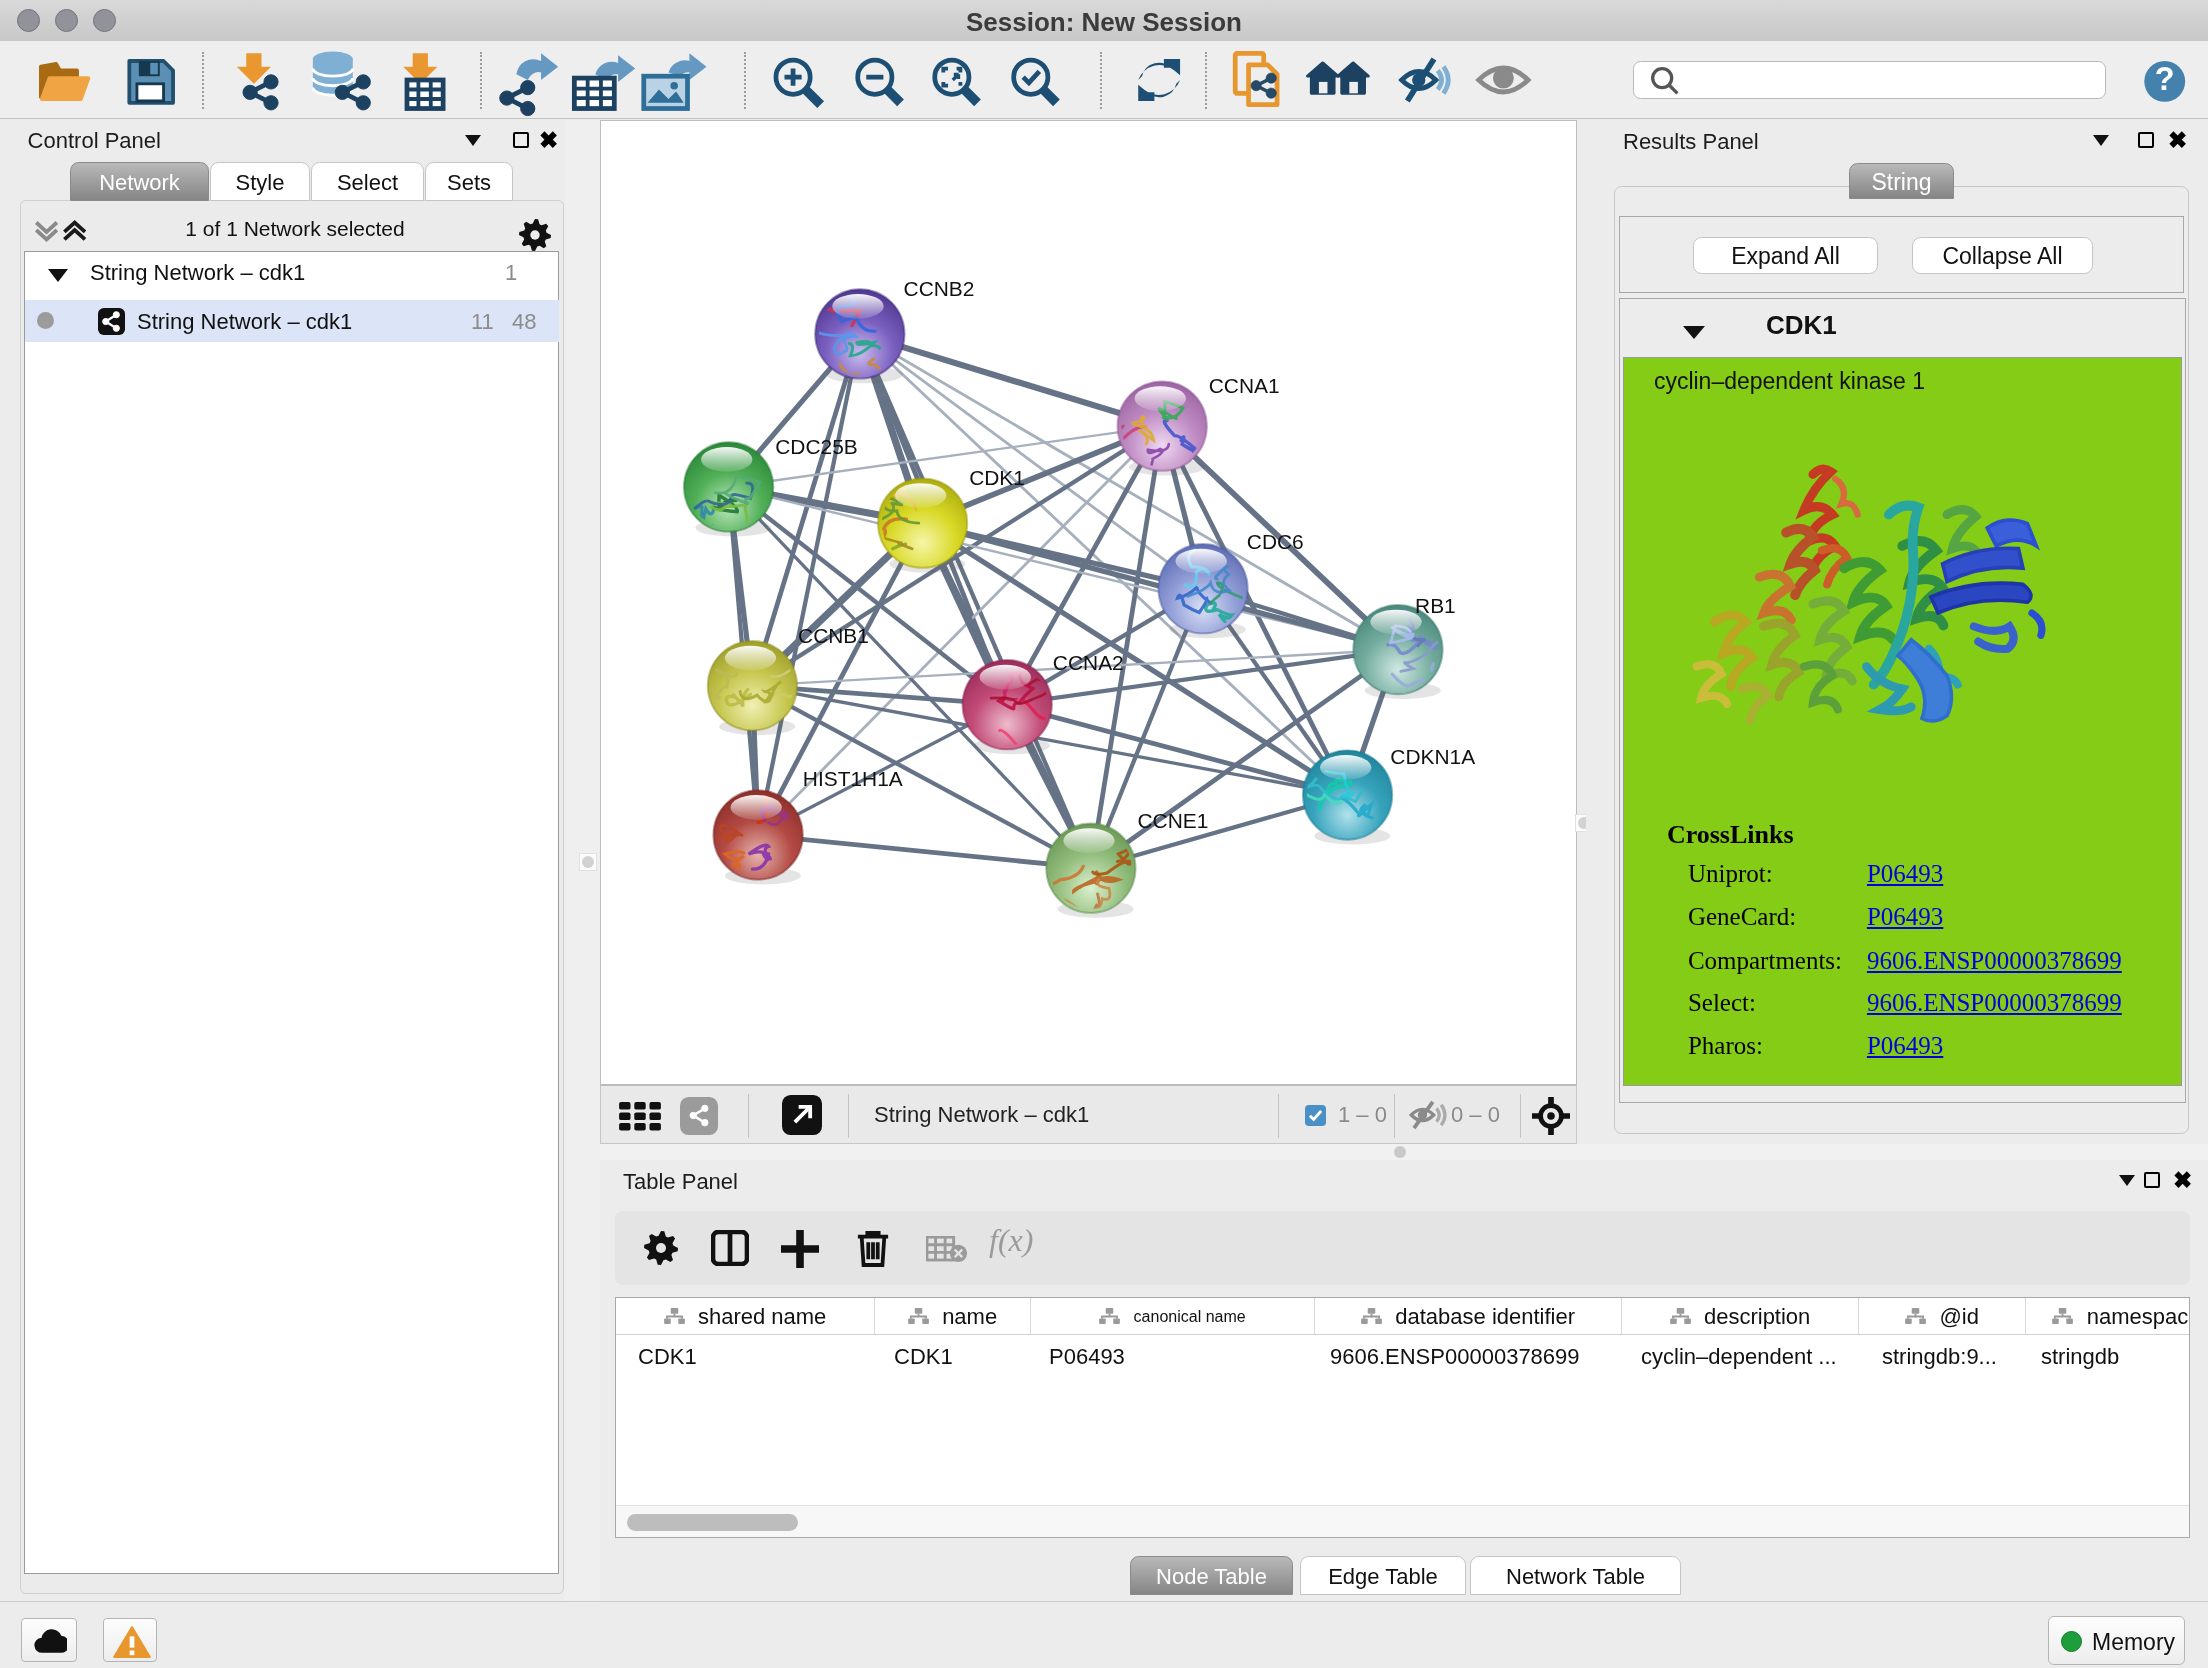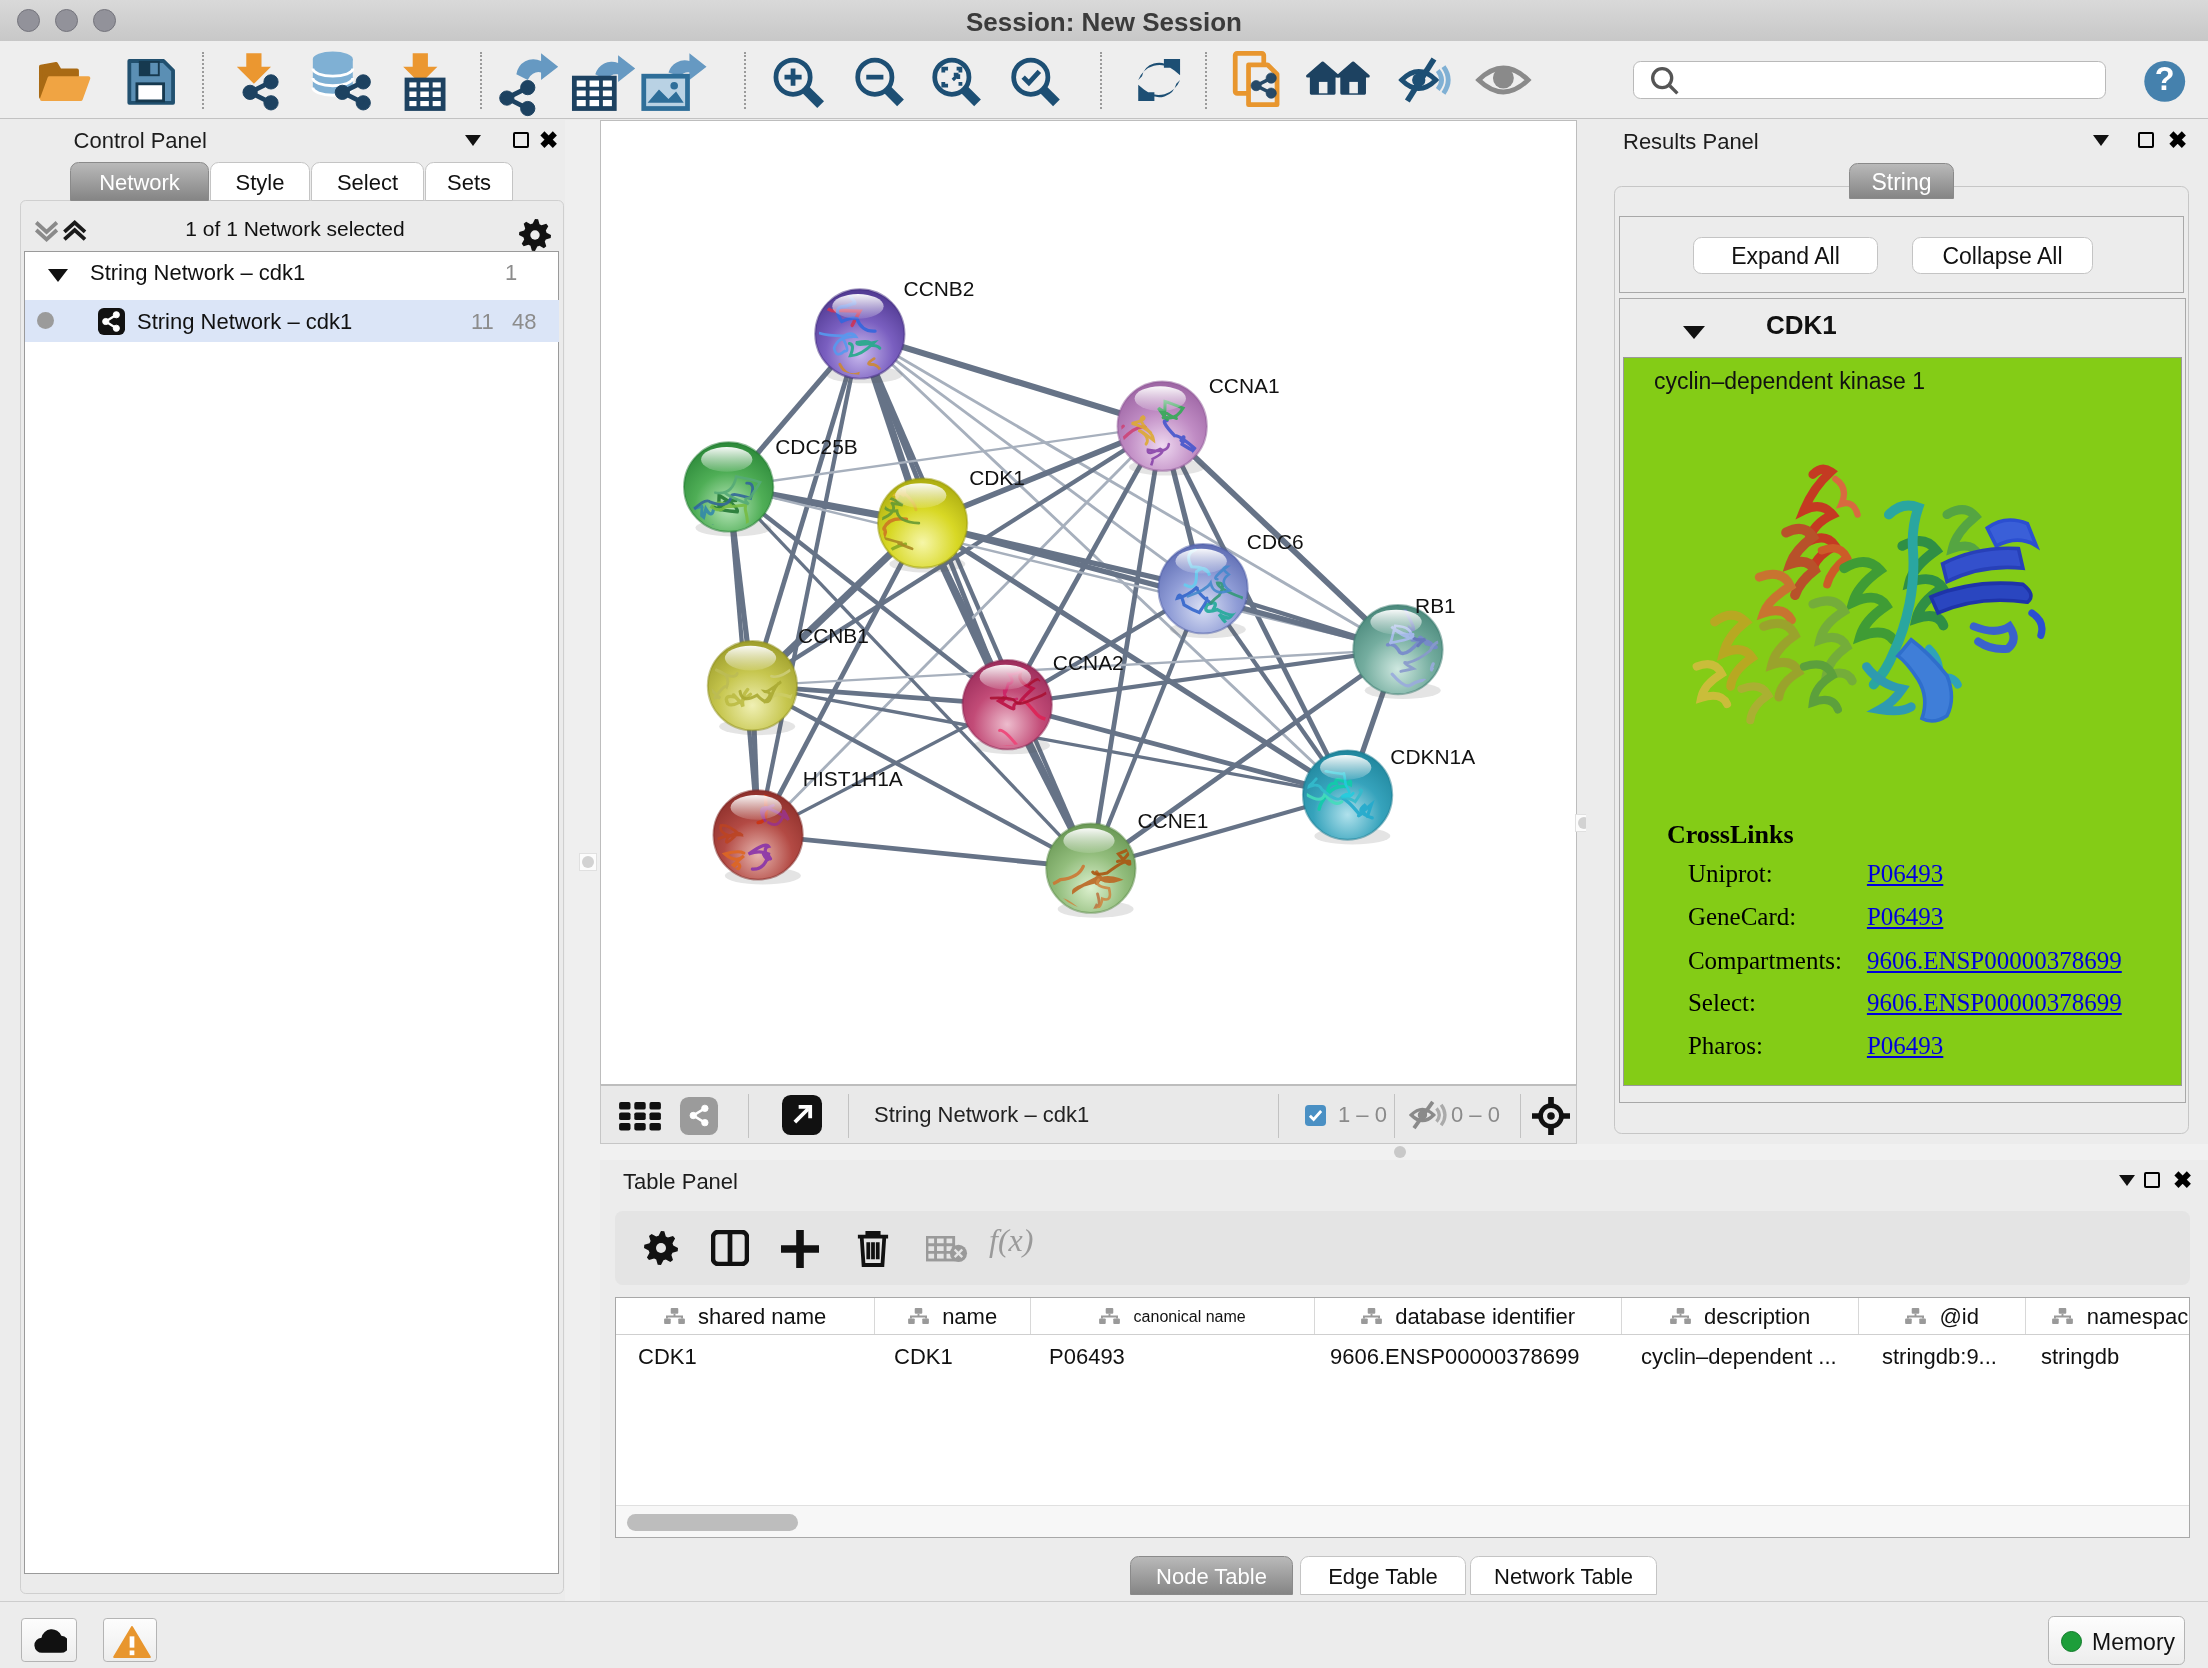--- a/index.html
+++ b/index.html
@@ -181,21 +181,21 @@
  <path d="M18 18 L26 26" stroke-width="3.5"></path>
 </g>
 
 <g transform="translate(2255,21)">
  <circle cx="21.5" cy="21.5" r="21.5" fill="#4581ad"></circle>
  <text x="21.5" y="31" font-size="34" font-weight="bold" fill="#ffffff" text-anchor="middle" font-family="Liberation Sans">?</text>
 </g>
 </svg>
 
 <div class="abs" style="left:0;top:120px;width:590px;height:1481px;background:#ececec;">
-  <div class="abs ptitle" style="left:27.6px;top:7.6px;margin-left:46px;">Control Panel</div>
+  <div class="abs ptitle" style="left:27.6px;top:7.6px;">Control Panel</div>
   <div class="tri abs" style="left:465px;top:15px;"></div>
   <div class="sqbtn abs" style="left:513px;top:12.4px;"></div>
   <div class="xbtn abs" style="left:539px;top:12.4px;">✖</div>
   <div class="abs" style="left:20px;top:80px;width:544px;height:1394px;background:#ebebeb;border:1px solid #cfcfcf;border-radius:5.7px;"></div>
   <div class="tab tabsel abs" style="left:70px;top:42px;width:139px;">Network</div>
   <div class="tab tabun abs" style="left:210px;top:42px;width:100px;">Style</div>
   <div class="tab tabun abs" style="left:311px;top:42px;width:113px;">Select</div>
   <div class="tab tabun abs" style="left:425px;top:42px;width:88px;">Sets</div>
 
   <svg class="abs" style="left:34px;top:95px;" width="57" height="30" viewBox="0 0 60 32">
@@ -782,21 +782,21 @@
 <div class="abs" style="left:1025px;top:7.6px;font-size:22px;color:#111;white-space:nowrap;">cyclin–dependent ...</div>
 <div class="abs" style="left:1266px;top:7.6px;font-size:22px;color:#111;white-space:nowrap;">stringdb:9...</div>
 <div class="abs" style="left:1425px;top:7.6px;font-size:22px;color:#111;white-space:nowrap;">stringdb</div>
         </div>
     <div class="abs" style="left:0;top:207px;width:1573px;height:32px;background:#f7f7f7;border-top:1px solid #e0e0e0;">
       <div class="abs" style="left:10.5px;top:7.6px;width:171px;height:17px;border-radius:8.6px;background:#bdbdbd;"></div>
     </div>
   </div>
   <div class="tab tabsel abs" style="left:530px;top:396px;width:163px;font-size:22px;">Node Table</div>
   <div class="tab tabun abs" style="left:700px;top:396px;width:166px;font-size:22px;">Edge Table</div>
-  <div class="tab tabun abs" style="left:870px;top:396px;width:187px;font-size:22px;">Network Table</div>
+  <div class="tab tabun abs" style="left:870px;top:396px;width:211px;font-size:22px;">Network Table</div>
 </div>
 
 <div class="abs" style="left:0;top:1601px;width:2208px;height:68px;background:#ececec;border-top:1px solid #cdcdcd;">
   <div class="abs" style="left:21px;top:16px;width:56px;height:44px;background:linear-gradient(#fdfdfd,#ededed);border:1px solid #b4b4b4;border-radius:3.8px;">
     <svg style="position:absolute;left:10.5px;top:9.5px;" width="34" height="25" viewBox="0 0 36 26">
       <path d="M10 25 A8 8 0 0 1 9 9 A11 11 0 0 1 30 7 A7 7 0 0 1 29 25 Z" fill="#111"></path>
     </svg>
   </div>
   <div class="abs" style="left:103px;top:16px;width:54px;height:44px;background:linear-gradient(#fdfdfd,#ededed);border:1px solid #b4b4b4;border-radius:3.8px;">
     <svg style="position:absolute;left:8.6px;top:6.7px;" width="38" height="32" viewBox="0 0 40 34">

